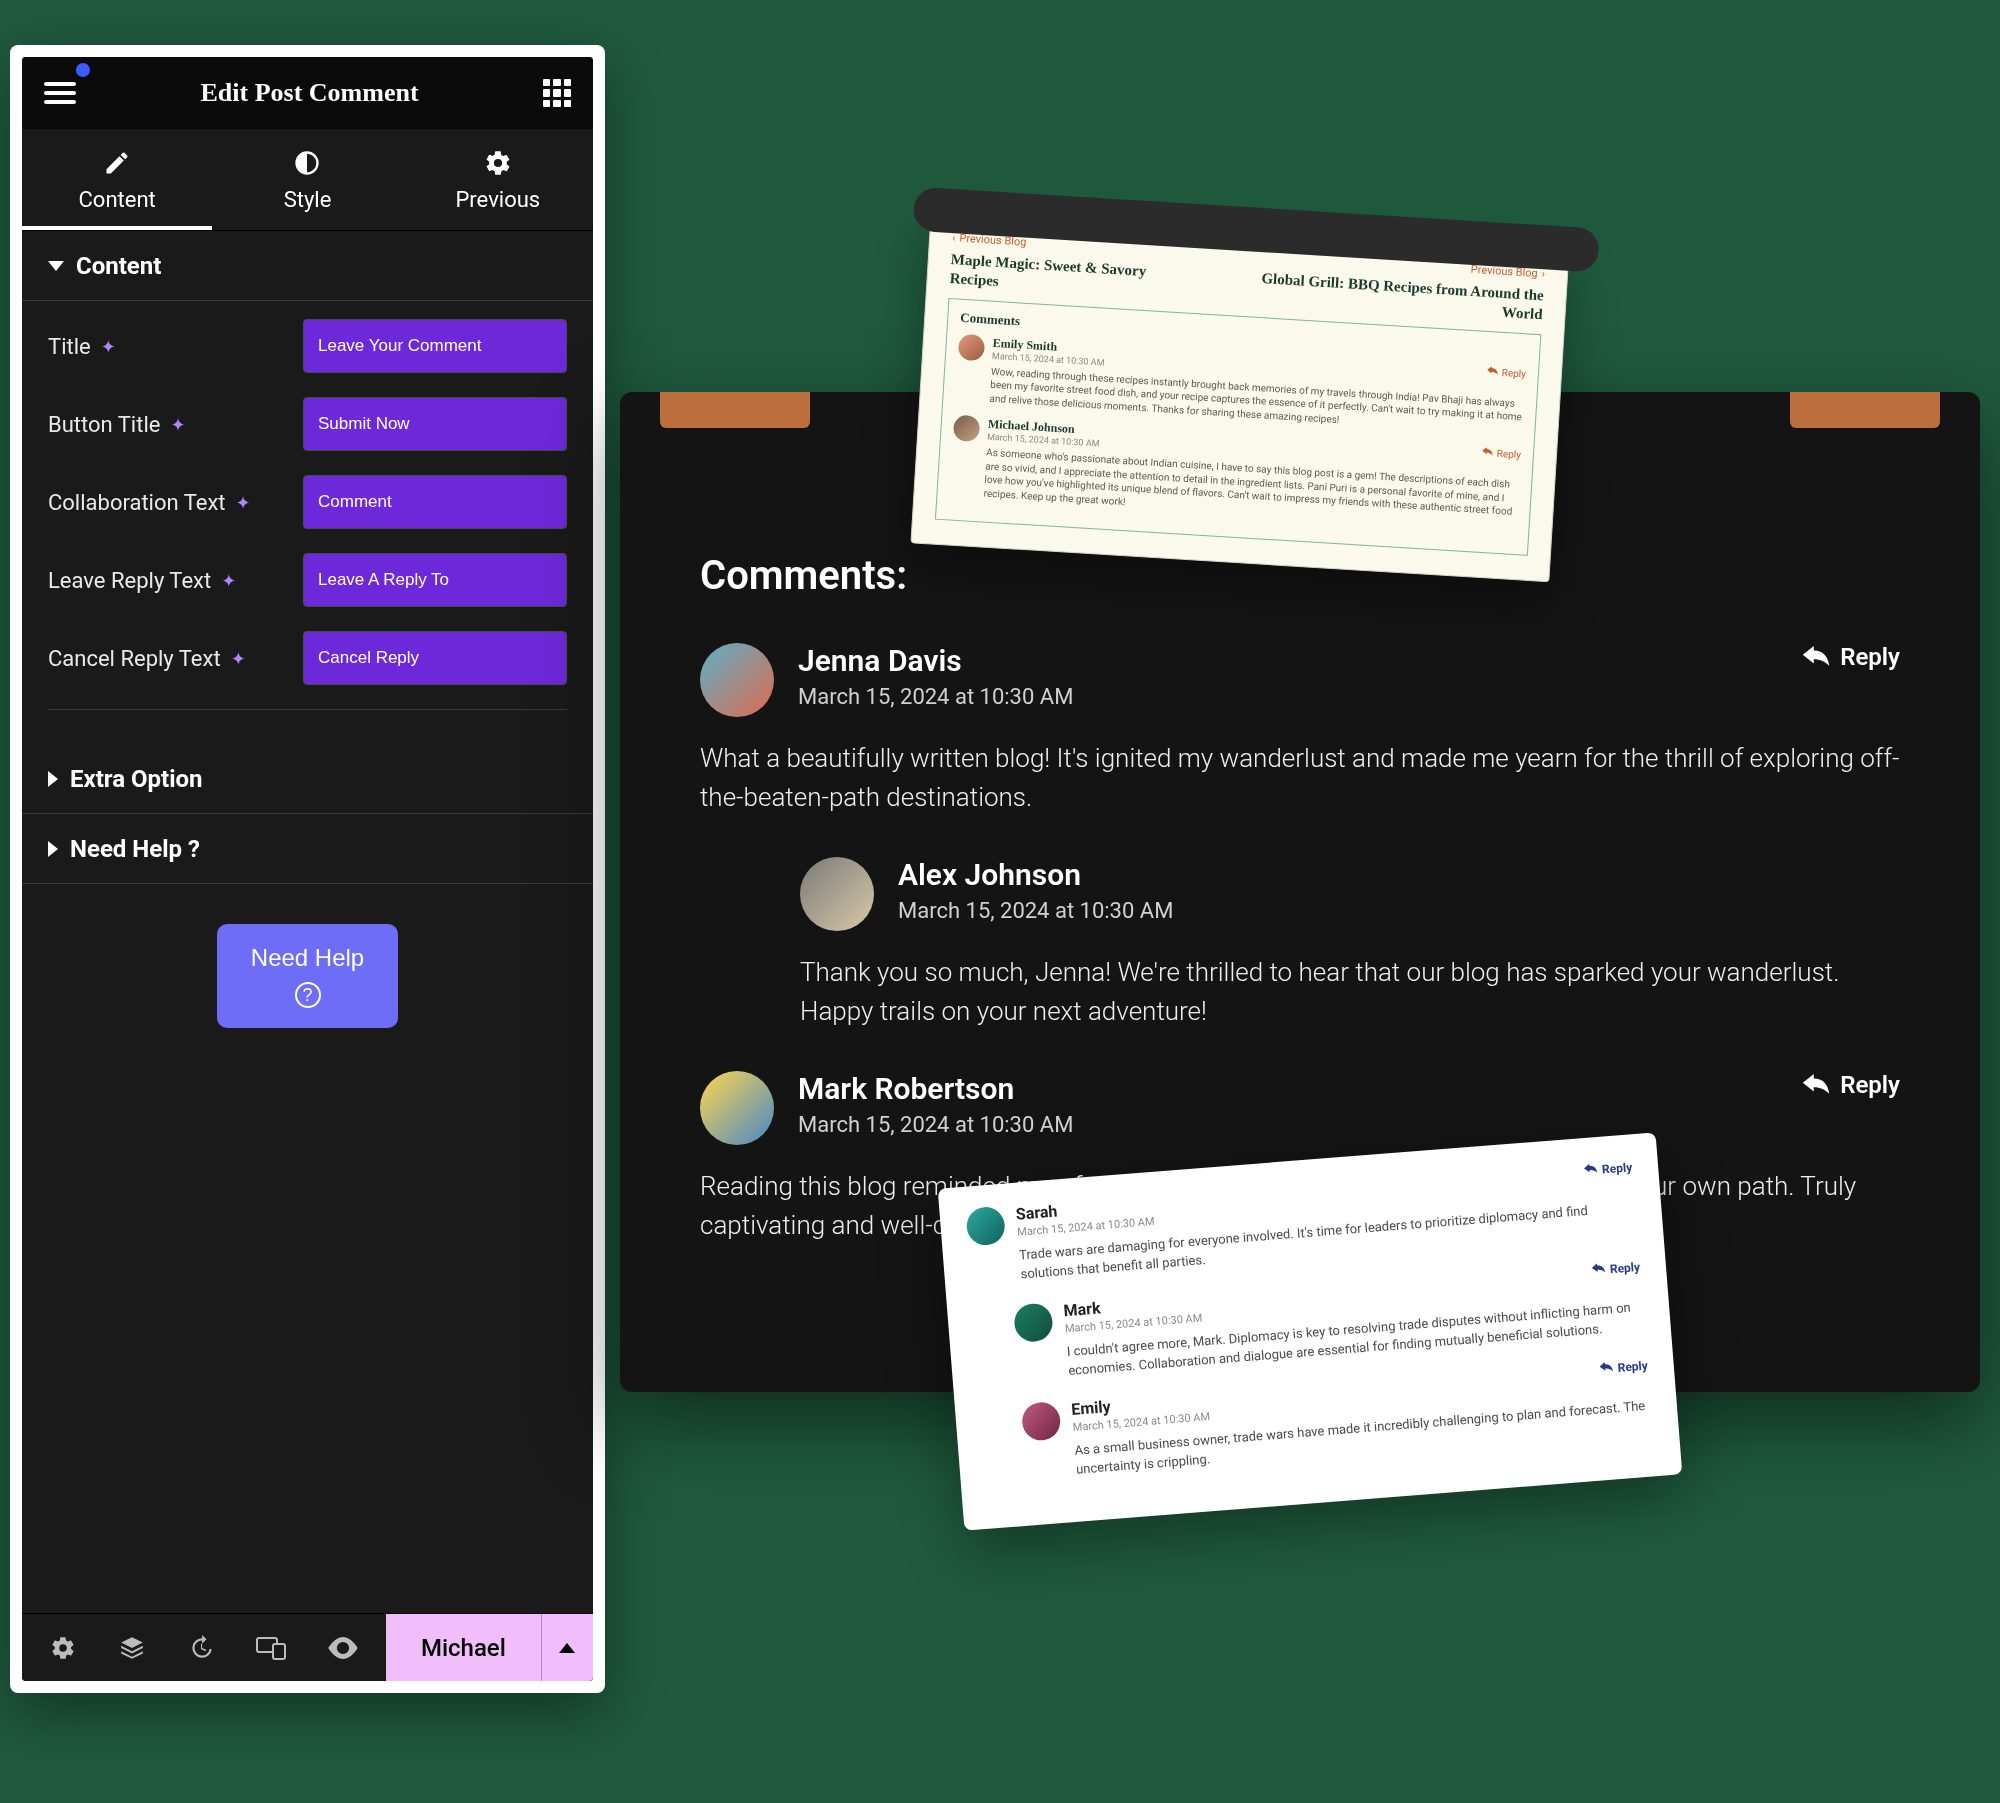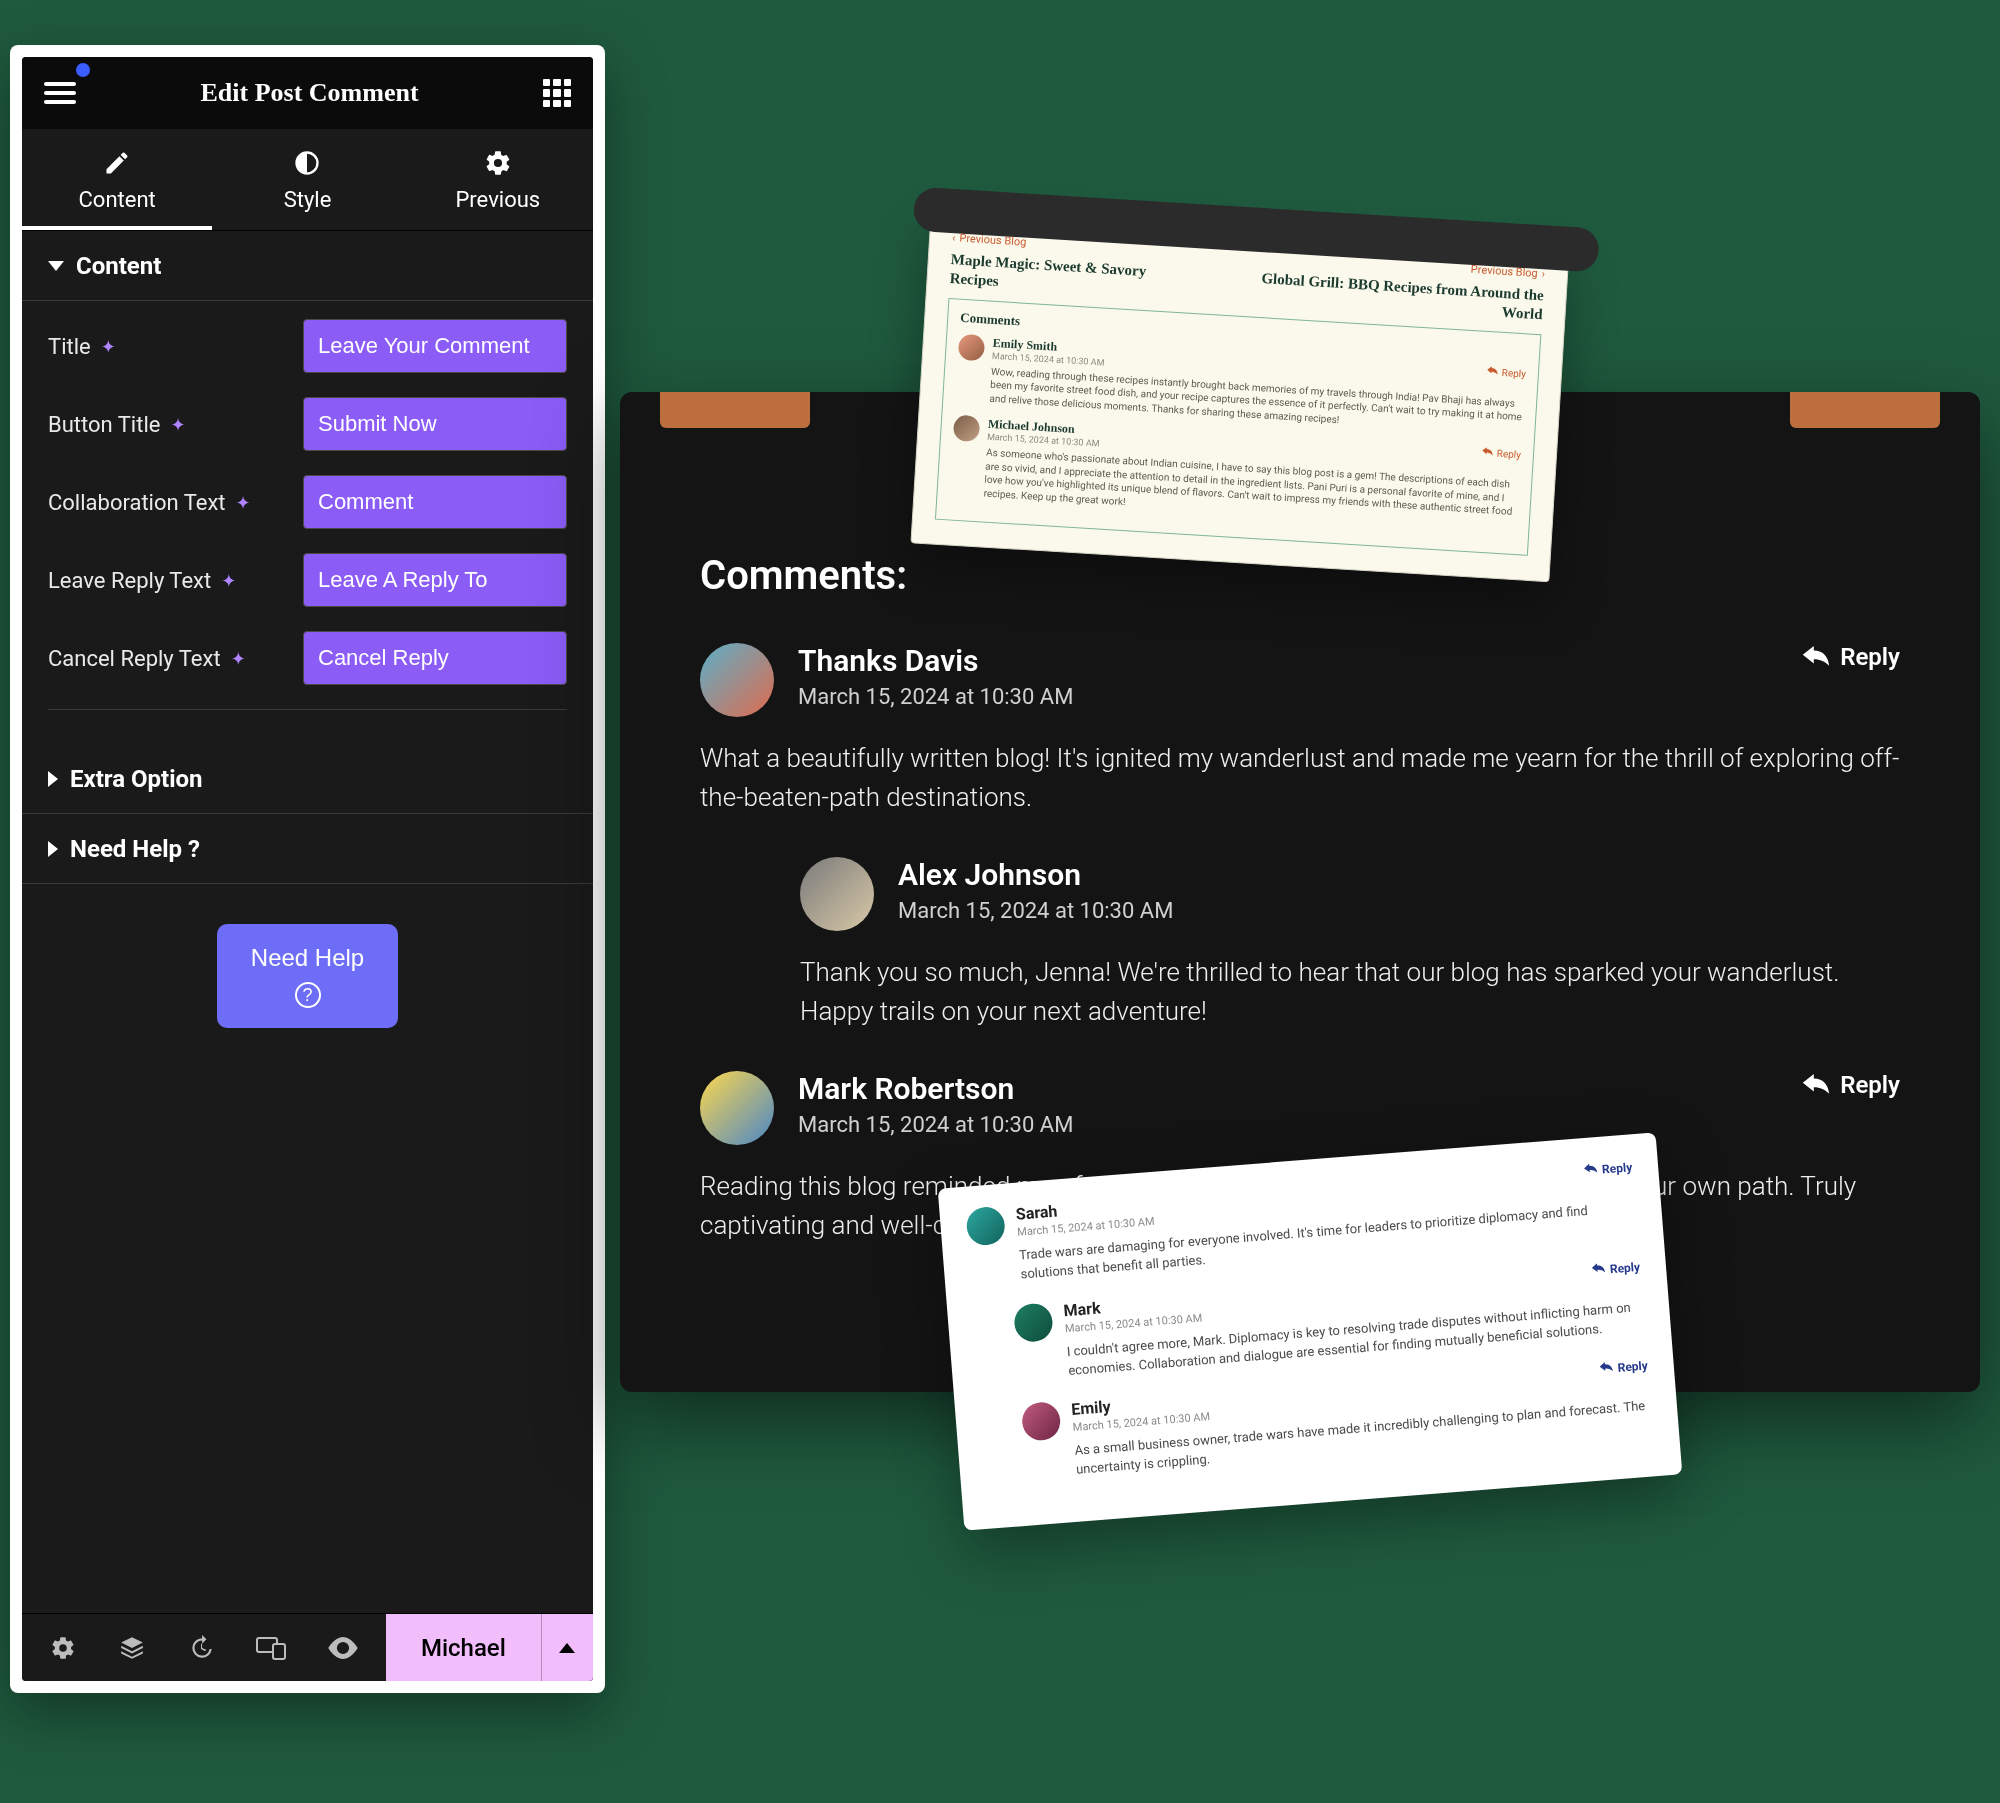--- a/index.html
+++ b/index.html
@@ -90,22 +90,22 @@
   .fields { padding:18px 26px 34px; }
   .field-row {
     display:flex; align-items:center; justify-content:space-between;
     margin-bottom:24px;
   }
   .field-label {
     color:#e9e9e9; font-size:22px; display:flex; align-items:center; gap:10px;
   }
   .sparkle { color:#b083ff; font-size:18px; }
   .field-input {
-    width:264px; height:54px; background:#8b5cf6; border:1px solid #4a4a4a;
-    color:#fff; font-size:22px; padding:0 14px; border-radius:4px;
+    width:264px; height:54px; background:#6d28d9; border:1px solid #4a4a4a;
+    color:#fff; font-size:17px; padding:0 14px; border-radius:4px;
   }
   .fields-divider { height:1px; background:#3a3a3a; margin-top:10px; }
 
   .help-button-wrap { display:flex; justify-content:center; padding:40px 0 20px; }
   .help-button {
     background:#6d6df7; color:#fff; border:none; border-radius:10px;
     font-size:24px; font-weight:500; padding:20px 34px; display:inline-flex;
     align-items:center; gap:10px; cursor:pointer;flex-direction:column;
   }
   .help-button .q { width:26px;height:26px;border:2.5px solid #fff;border-radius:50%;display:inline-flex;align-items:center;justify-content:center;font-size:18px;line-height:1; }
@@ -390,21 +390,21 @@
   <div class="dark-top-strip">
     <div class="strip-l"></div>
     <div class="strip-r"></div>
   </div>
   <h2 class="comments-heading">Comments:</h2>
 
   <div class="comment">
     <div class="comment-head">
       <div class="avatar"></div>
       <div class="comment-meta">
-        <div class="comment-name">Thanks Davis</div>
+        <div class="comment-name">Jenna Davis</div>
         <div class="comment-date">March 15, 2024 at 10:30 AM</div>
       </div>
       <div class="reply-btn reply-right">
         <svg width="28" height="22" viewBox="0 0 24 20">
             <path fill="#fff" d="M10 4V0L0 8l10 8v-4c6 0 10 2 14 6-1-8-5-14-14-14z"></path>
           </svg>
         <span>Reply</span>
       </div>
     </div>
     <div class="comment-body">What a beautifully written blog! It's ignited my wanderlust and made me yearn for the thrill of exploring off-the-beaten-path destinations.</div>

